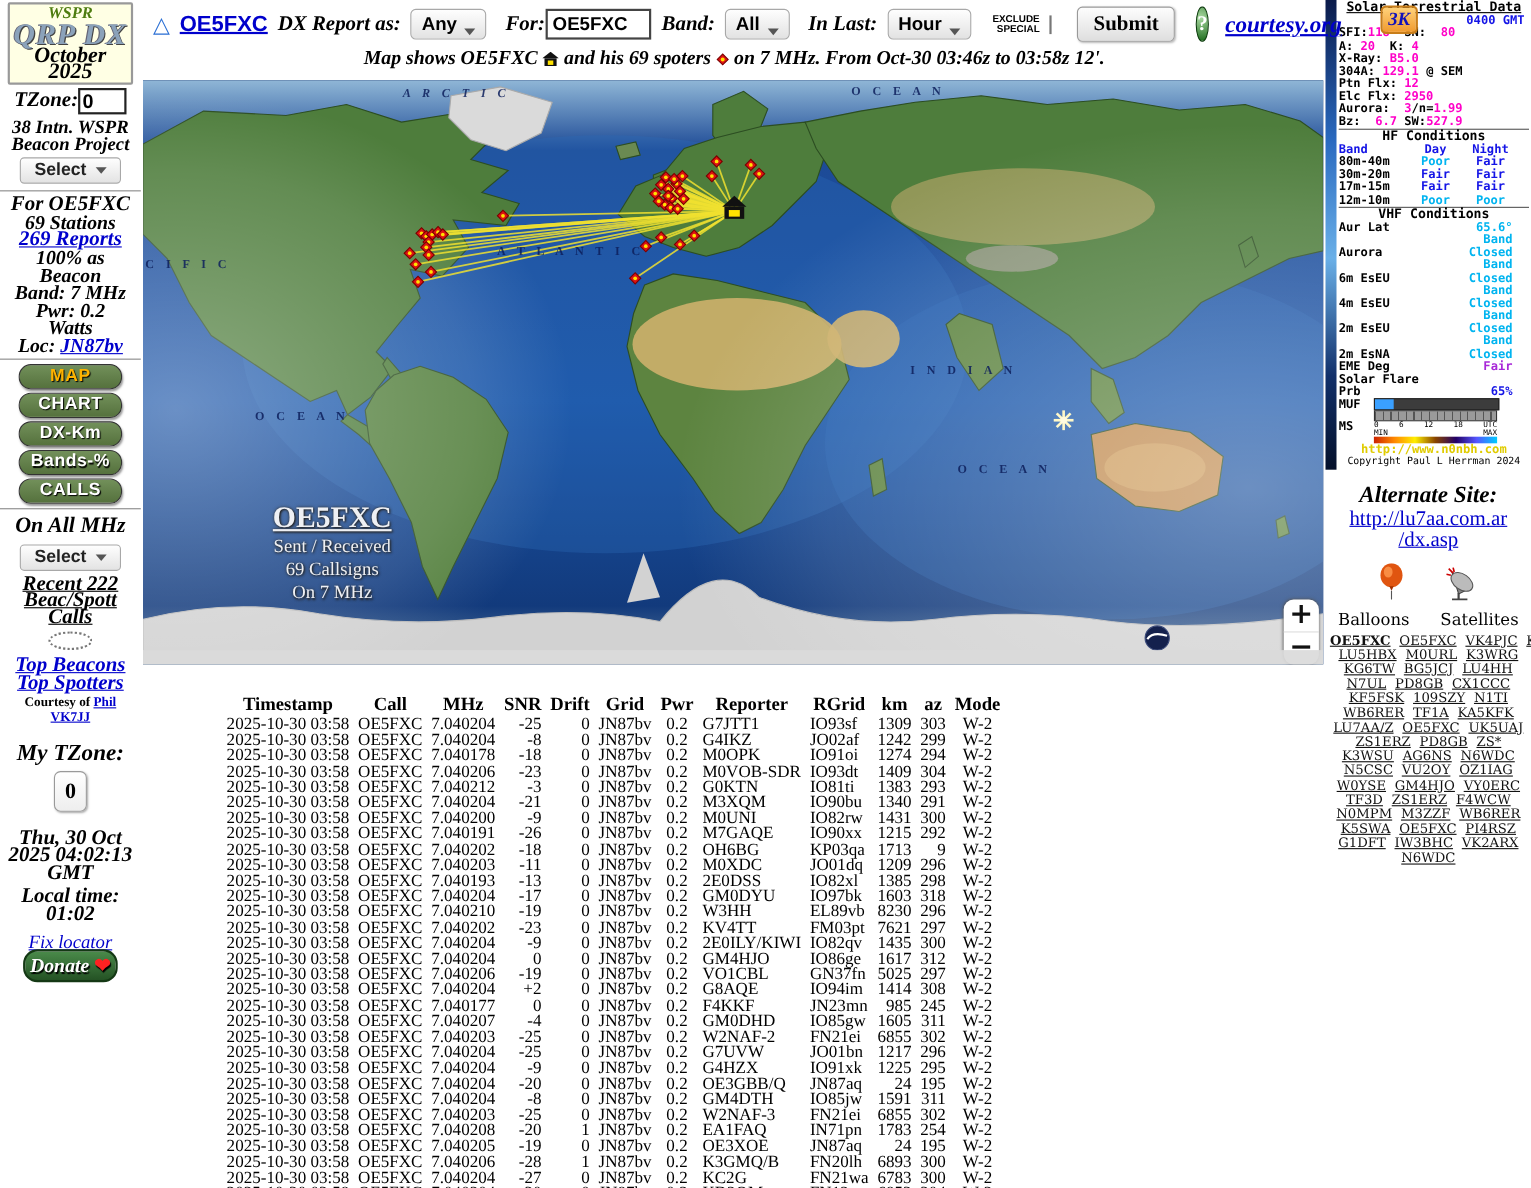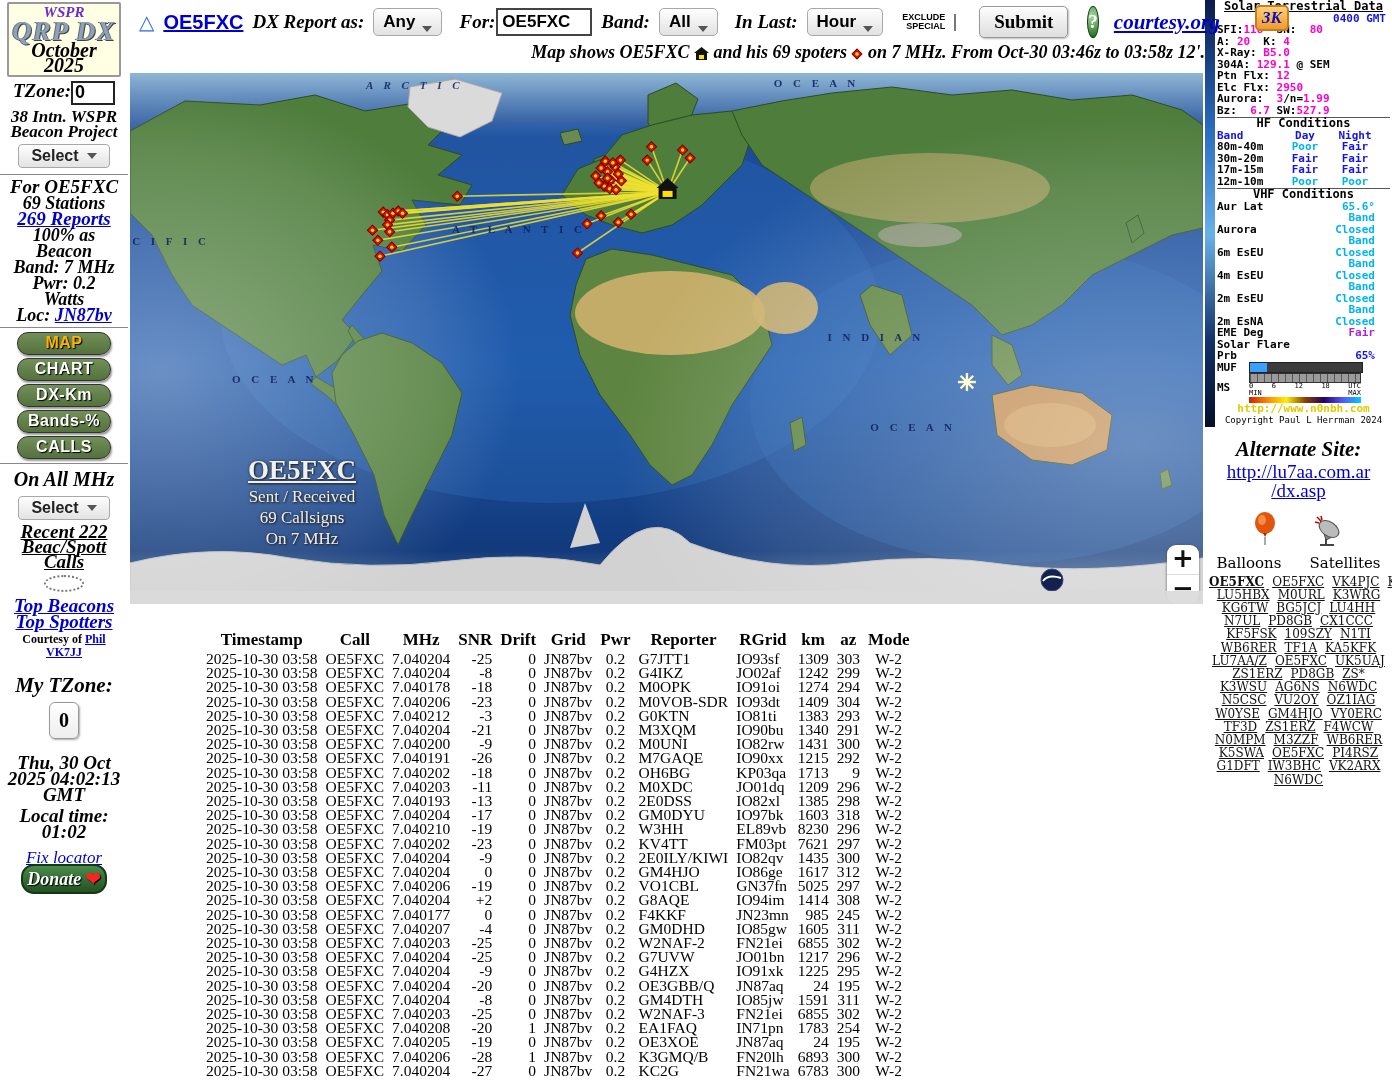--- a/index.html
+++ b/index.html
@@ -1,21 +1,21 @@
 <!DOCTYPE html>
 <html><head>
 <meta charset="utf-8">
 <style>
   html,body{margin:0;padding:0;background:#fff;width:1392px;height:1080px;overflow:hidden;
     font-family:"Liberation Serif",serif;}
   a,.link{color:#0000cc;text-decoration:underline;cursor:pointer;}
   
   #lsb{position:absolute;left:0;top:0;width:128px;height:1080px;text-align:center;background:#fff;z-index:4;}
   #logo-box{margin:2px auto 0;width:110px;background:#ffffe4;border:2px solid #999;border-radius:2px;padding:1px 0 2px;}
-  #logo-small{font:bold italic 15px "Liberation Serif";color:#6d28d9;line-height:14px;}
+  #logo-small{font:bold italic 15px "Liberation Serif";color:#4d7c0f;line-height:14px;}
   #logo-big{font:bold italic 27px "Liberation Serif";color:#8ba2ba;text-shadow:1px 1px 0 #444,-1px 0 0 #667;line-height:24px;letter-spacing:1px;}
   .month{font:bold italic 20px "Liberation Serif";line-height:15px;}
   .tzrow{margin-top:3px;font:bold italic 19px "Liberation Serif";}
   .tzrow input{width:36px;height:20px;border:2px solid #222;font:bold 18px "Liberation Sans";padding:0 2px;vertical-align:middle;}
   .proj{font:bold italic 17px "Liberation Serif";line-height:15px;margin-top:4px;}
   .selbtn{display:inline-block;margin:5px auto 2px;background:linear-gradient(#fefefe,#e3e3e3);border:1px solid #a8a8a8;border-radius:4px;padding:2px 12px;font:bold 16px "Liberation Sans";color:#222;cursor:pointer;}
   .selbtn .car{display:inline-block;margin-left:8px;width:0;height:0;border-left:5px solid transparent;border-right:5px solid transparent;border-top:6px solid #555;vertical-align:middle;}
   .hr{border-top:1px solid #888;margin:4px 0;}
   .stats{font:bold italic 18px "Liberation Serif";line-height:16px;}
   .stats .big{font-size:19px;}
@@ -45,21 +45,21 @@
     padding:3px 9px;font:bold 17px "Liberation Sans";cursor:pointer;}
   .dd .car{margin-left:7px;width:0;height:0;border-left:5px solid transparent;border-right:5px solid transparent;border-top:6px solid #555;}
   #for-input{width:84px;border:2px solid #444;font:bold 17px "Liberation Sans";padding:2px 4px;}
   .exc{font:bold 9px "Liberation Sans";line-height:9px;text-align:right;}
   .exc-box{width:15px;height:15px;border:1px solid #777;background:#fff;display:inline-block;cursor:pointer;}
   #submit-btn{background:linear-gradient(#fdfdfd,#dedede);border:1px solid #999;border-radius:5px;
     padding:4px 14px;font:bold 19px "Liberation Serif";cursor:pointer;box-shadow:1px 1px 2px #bbb;}
   #help-icon{width:30px;height:30px;border-radius:50%;background:radial-gradient(circle at 35% 30%,#a8d8a0,#1c6b1c);
     border:1px solid #0a3a0a;color:#fff;font:bold 19px "Liberation Serif";display:flex;align-items:center;justify-content:center;cursor:pointer;}
   #wsprnet{font:bold italic 21px "Liberation Serif";}
-  #row2{height:30px;text-align:right;font:bold italic 18px "Liberation Serif";padding-top:2px;}
+  #row2{height:30px;text-align:center;font:bold italic 18px "Liberation Serif";padding-top:2px;}
   .house-ico,.spot-ico{display:inline-block;vertical-align:-2px;}
   
   #map{position:relative;width:1073px;height:531px;margin-top:1px;overflow:hidden;background:#16407e;}
   #map svg{position:absolute;left:0;top:0;}
   .olabel{position:absolute;color:#0d1f5c;font:bold 11px "Liberation Serif";letter-spacing:4px;opacity:.85;white-space:nowrap;}
   #callout{position:absolute;left:11%;top:72%;text-align:center;color:#eef0f4;text-shadow:1px 1px 2px #222,0 0 3px #333;}
   #callout .c1{font:bold 27px "Liberation Serif";text-decoration:underline;}
   #callout .c2{font:17px "Liberation Serif";line-height:21px;}
   #zoomctl{position:absolute;right:4px;bottom:0;width:32px;background:#fff;border-radius:9px;box-shadow:0 0 3px #555;
     text-align:center;font:bold 26px "DejaVu Sans";color:#111;}

